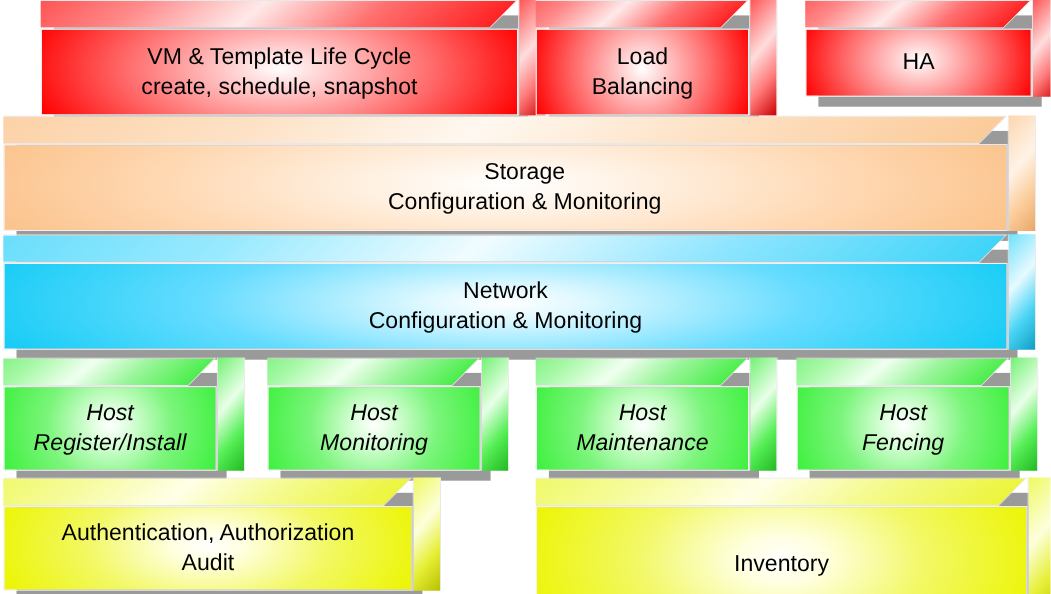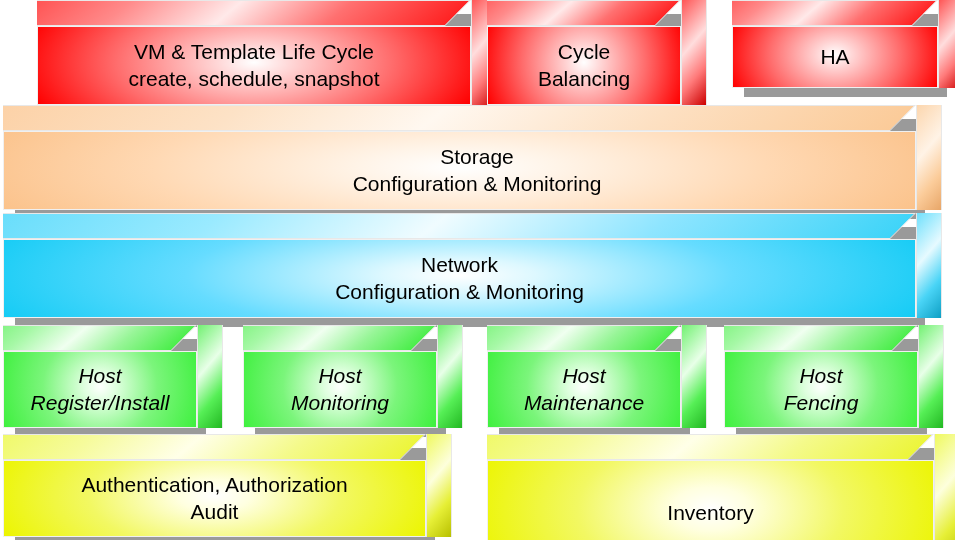--- a/index.html
+++ b/index.html
@@ -135,21 +135,21 @@
 
   <div class="box c-red" style="left:487px; top:0px; width:194px; height:105px;">
     <div class="shadow"></div>
     <div class="side">
         <i></i>
       </div>
     <div class="top">
         <i></i>
       </div>
     <div class="face">
-      <span class="label">Cycle
+      <span class="label">Load
 Balancing</span>
     </div>
   </div>
 
   <div class="box c-red" style="left:732px; top:0px; width:206px; height:88px;">
     <div class="shadow"></div>
     <div class="side">
         <i></i>
       </div>
     <div class="top">
@@ -237,21 +237,21 @@
       </div>
     <div class="top">
         <i></i>
       </div>
     <div class="face">
       <span class="label">Host
 Fencing</span>
     </div>
   </div>
 
-  <div class="box c-yellow" style="left:3px; top:434px; width:423px; height:103px;">
+  <div class="box c-yellow" style="left:3px; top:434px; width:372px; height:103px;">
     <div class="shadow"></div>
     <div class="side">
         <i></i>
       </div>
     <div class="top">
         <i></i>
       </div>
     <div class="face">
       <span class="label">Authentication, Authorization
 Audit</span>

